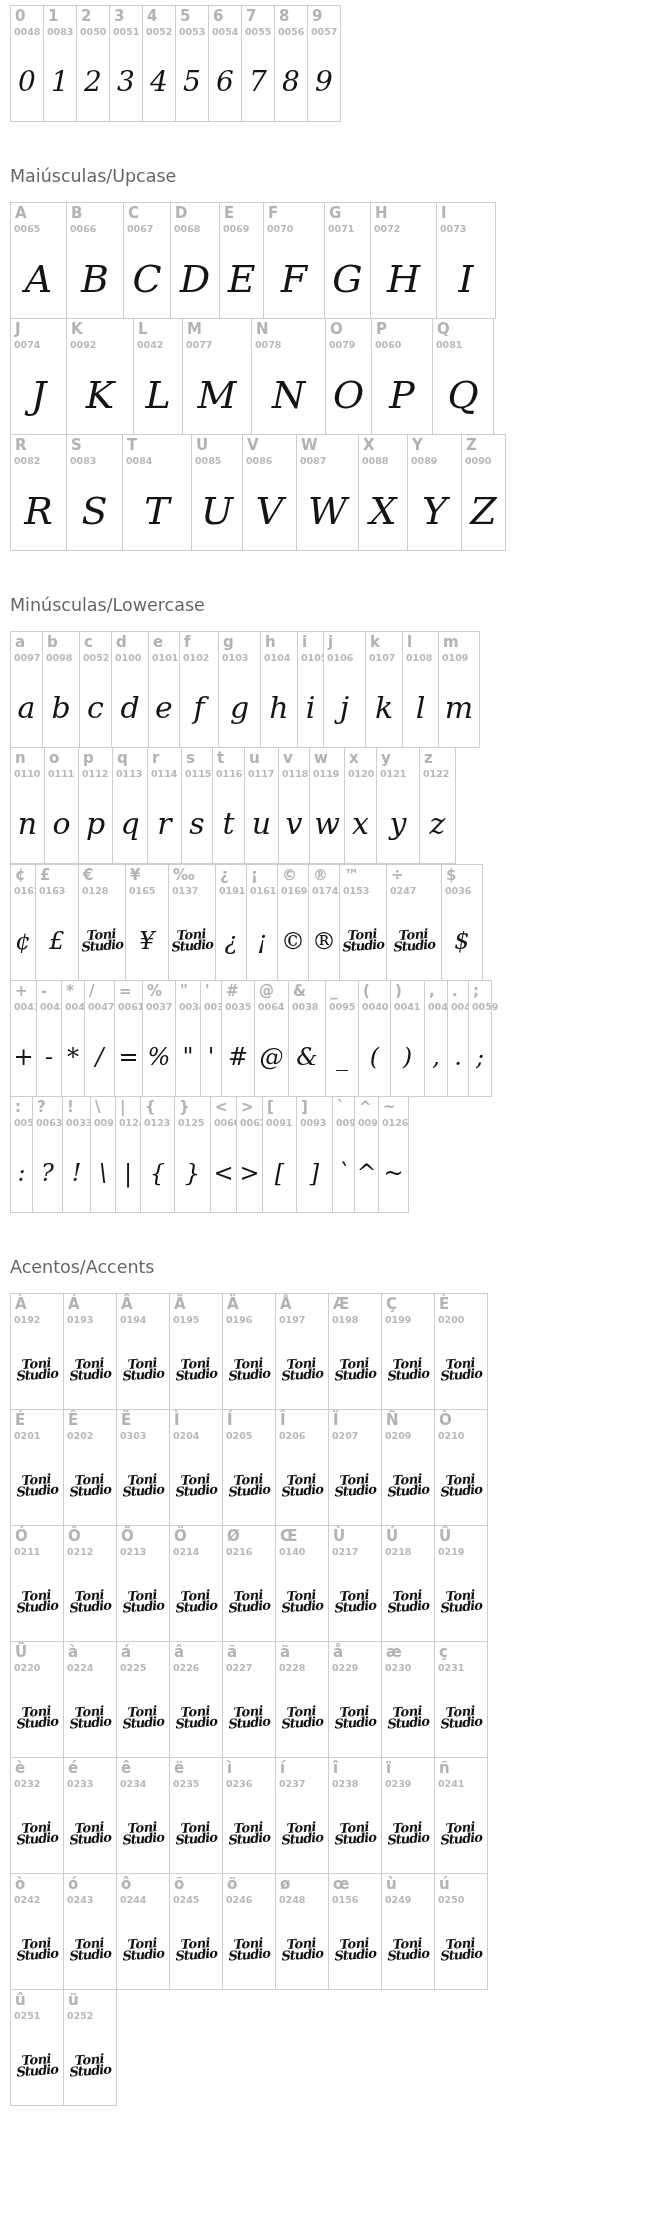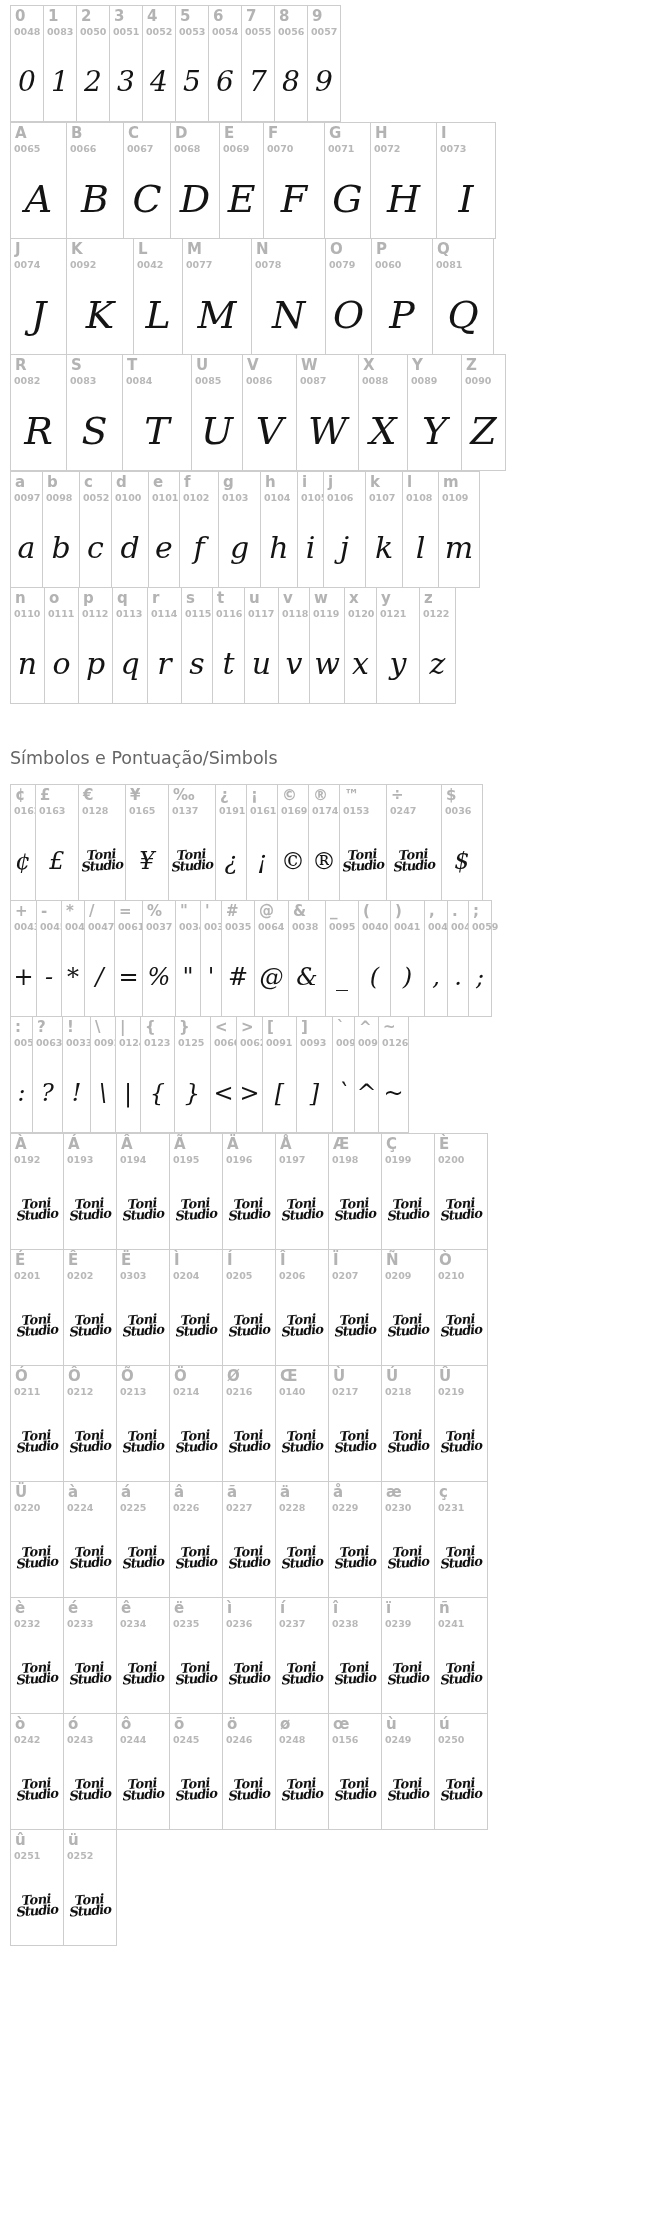--- a/index.html
+++ b/index.html
@@ -100,20 +100,21 @@
           </div>
           <div class="cell" style="width: 34px;">
             <span class="cell-ch">9</span>
             <span class="cell-code">0057</span>
             <div class="cell-glyph">9</div>
           </div>
         </div>
       </div>
     </section>
     <section class="sec sec-upcase">
+      <h2 class="sec-title">Maiúsculas/Upcase</h2>
       <div class="grid">
         <div class="row">
           <div class="cell" style="width: 57px;">
             <span class="cell-ch">A</span>
             <span class="cell-code">0065</span>
             <div class="cell-glyph">A</div>
           </div>
           <div class="cell" style="width: 58px;">
             <span class="cell-ch">B</span>
             <span class="cell-code">0066</span>
@@ -240,20 +241,21 @@
           </div>
           <div class="cell" style="width: 45px;">
             <span class="cell-ch">Z</span>
             <span class="cell-code">0090</span>
             <div class="cell-glyph">Z</div>
           </div>
         </div>
       </div>
     </section>
     <section class="sec sec-lowercase">
+      <h2 class="sec-title">Minúsculas/Lowercase</h2>
       <div class="grid">
         <div class="row">
           <div class="cell" style="width: 33px;">
             <span class="cell-ch">a</span>
             <span class="cell-code">0097</span>
             <div class="cell-glyph">a</div>
           </div>
           <div class="cell" style="width: 38px;">
             <span class="cell-ch">b</span>
             <span class="cell-code">0098</span>
@@ -378,21 +380,20 @@
           </div>
           <div class="cell" style="width: 37px;">
             <span class="cell-ch">z</span>
             <span class="cell-code">0122</span>
             <div class="cell-glyph">z</div>
           </div>
         </div>
       </div>
     </section>
     <section class="sec sec-symbols">
-      <h2 class="sec-title">Símbolos e Pontuação/Simbols</h2>
       <div class="grid">
         <div class="row">
           <div class="cell" style="width: 26px;">
             <span class="cell-ch">¢</span>
             <span class="cell-code">0162</span>
             <div class="cell-glyph">¢</div>
           </div>
           <div class="cell" style="width: 44px;">
             <span class="cell-ch">£</span>
             <span class="cell-code">0163</span>
@@ -624,20 +625,21 @@
           </div>
           <div class="cell" style="width: 31px;">
             <span class="cell-ch">~</span>
             <span class="cell-code">0126</span>
             <div class="cell-glyph">~</div>
           </div>
         </div>
       </div>
     </section>
     <section class="sec sec-accents">
+      <h2 class="sec-title">Acentos/Accents</h2>
       <div class="grid">
         <div class="row">
           <div class="cell" style="width: 54px;">
             <span class="cell-ch">À</span>
             <span class="cell-code">0192</span>
             <div class="cell-glyph">
               <span class="logo">
                 <span class="l1">Toni</span>
                 <span class="l2">Studio</span>
               </span>

